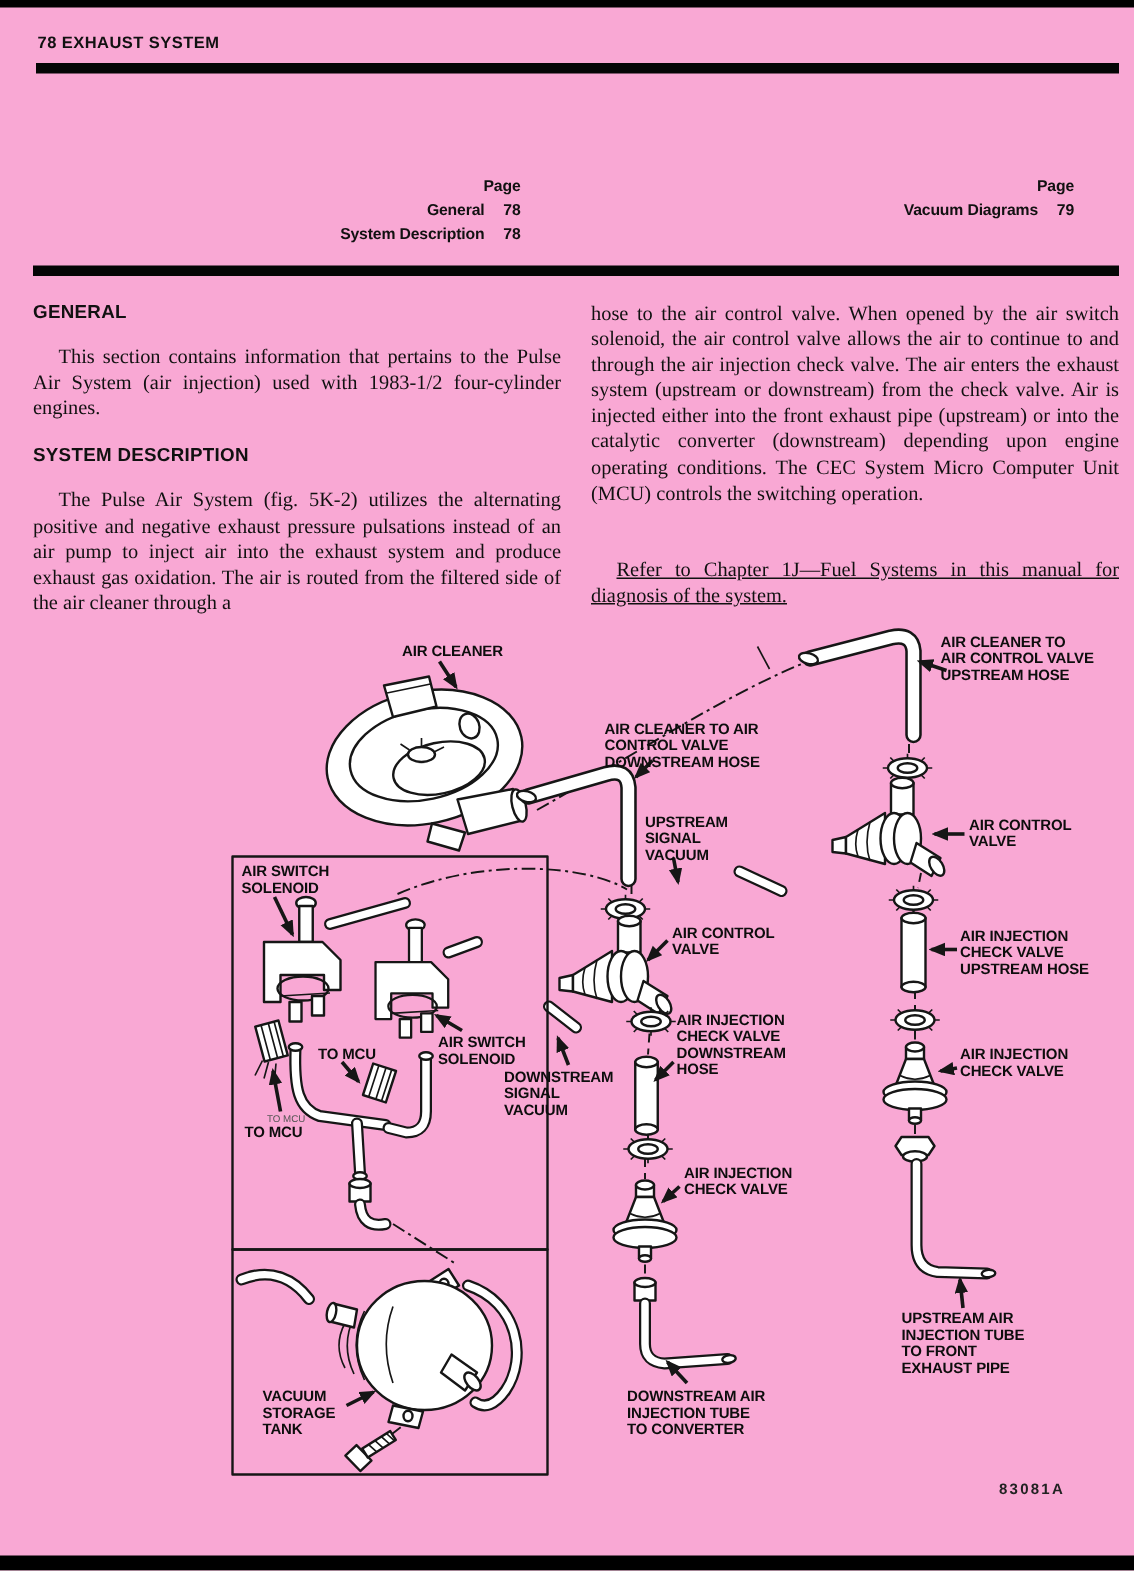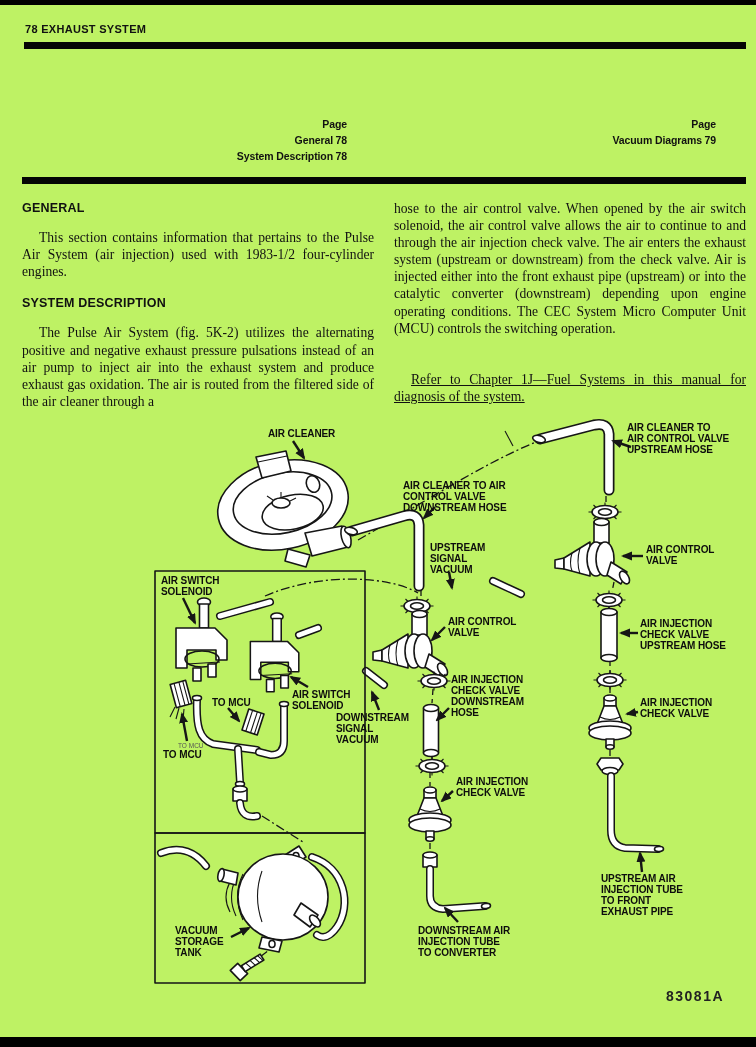--- a/index.html
+++ b/index.html
@@ -1,47 +1,47 @@
 <!DOCTYPE html>
 <html><head>
 <meta charset="utf-8">
 <style>
   html,body { margin:0; padding:0; background:#888; }
-  .page { position:relative; width:756px; height:1047px; background:#bef264;
+  .page { position:relative; width:756px; height:1047px; background:#f9a8d4;
           font-family:"Liberation Serif", serif; color:#111; overflow:hidden; }
   .top-edge { position:absolute; left:0; top:0; width:756px; height:5px; background:#000; }
   .bottom-bar { position:absolute; left:0; top:1037px; width:756px; height:10px; background:#000; }
   .chapter { position:absolute; left:25px; top:23px; font-family:"Liberation Sans",sans-serif;
              font-weight:bold; font-size:11px; letter-spacing:0.3px; }
   .rule-header { position:absolute; left:24px; top:42px; width:722px; height:7px; background:#050505; }
   .rule-index  { position:absolute; left:22px; top:177px; width:724px; height:7px; background:#050505; }
   .title { position:absolute; left:128px; top:51px; width:384px; margin:0; text-align:center;
            font-family:"DejaVu Serif", serif; font-weight:900; font-size:34px; letter-spacing:1px;
            -webkit-text-stroke:1.5px #000; text-shadow:0.7px 0 0 #000,-0.7px 0 0 #000; }
   .index { position:absolute; font-family:"Liberation Sans",sans-serif; font-weight:bold;
            font-size:10.5px; letter-spacing:-0.1px; }
   .index-left  { left:150px; top:118px; width:197px; }
   .index-right { left:420px; top:118px; width:296px; }
   .index .pgh, .index .row { text-align:right; margin-bottom:4px; }
-  .index .num { display:inline-block; width:14px; text-align:right; }
+  .index .num { display:inline-block; width:24px; text-align:right; }
   .col { position:absolute; width:352px; font-size:13.6px; line-height:17.1px; text-align:justify; }
   .col-left  { left:22px;  top:200px; }
   .col-right { left:394px; top:200px; }
   h2.sec { font-family:"Liberation Sans",sans-serif; font-size:12.5px; letter-spacing:0.2px;
            margin:0 0 12px 0; font-weight:bold; }
   h2.sec.second { margin-top:15px; }
   .col p { margin:0; text-indent:17px; }
   .col p.gap { margin-bottom:14px;margin-top:12px; }
   .col-right p.cont { text-indent:0; }
   .col-right p.refer { margin-top:34px;text-decoration:underline; }
   .figure-svg { position:absolute; left:0; top:410px; width:756px; height:600px; }
   .caption { position:absolute; left:257px; top:1001px; width:300px; text-align:center;
              font-family:"Liberation Sans",sans-serif; font-weight:bold; font-size:11px; }
   .code { position:absolute; left:666px; top:988px; font-family:"Liberation Sans",sans-serif;
-          font-weight:bold; font-size:14px; letter-spacing:1.5px; color:#222; }
+          font-weight:bold; font-size:10px; letter-spacing:1.5px; color:#222; }
   
   .ol  { fill:none; stroke:#161616; stroke-width:1.6; stroke-linejoin:round; }
   .olw { fill:#fff; stroke:#161616; stroke-width:1.6; stroke-linejoin:round; }
   .thin { fill:none; stroke:#161616; stroke-width:1.1; }
   .tube    { fill:none; stroke:#161616; stroke-width:11;  stroke-linecap:round; stroke-linejoin:round; }
   .tube-in { fill:none; stroke:#fff;    stroke-width:7.6; stroke-linecap:round; stroke-linejoin:round; }
   .tubeS    { fill:none; stroke:#161616; stroke-width:8;  stroke-linecap:round; stroke-linejoin:round; }
   .tubeS-in { fill:none; stroke:#fff;    stroke-width:5;  stroke-linecap:round; stroke-linejoin:round; }
   .dash { fill:none; stroke:#161616; stroke-width:1.3; stroke-dasharray:9 3 2 3; }
   .vdash { fill:none; stroke:#161616; stroke-width:1.3; stroke-dasharray:6 4; }

